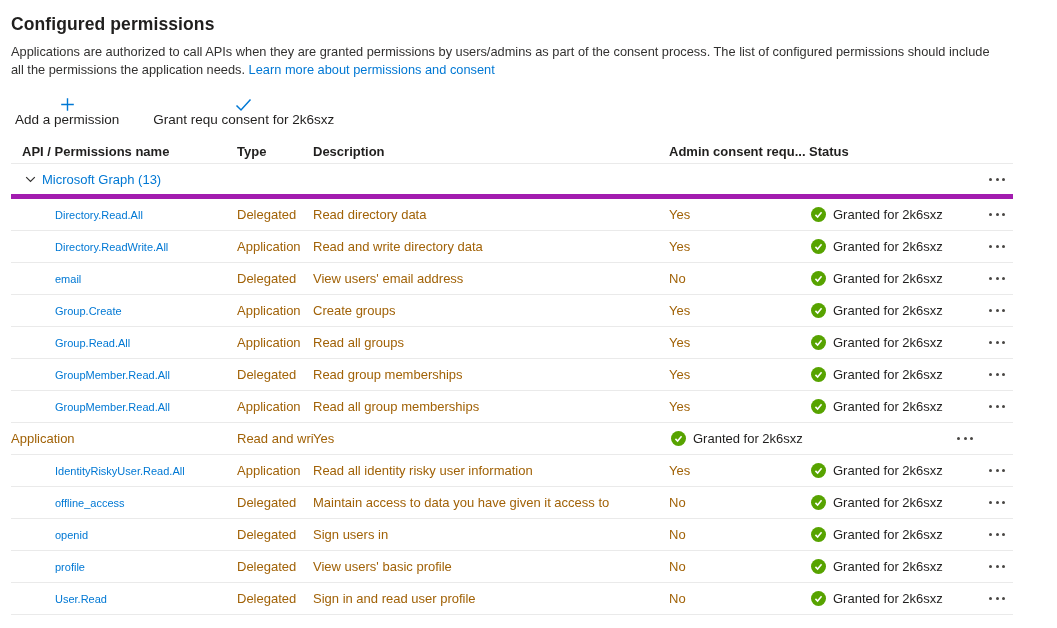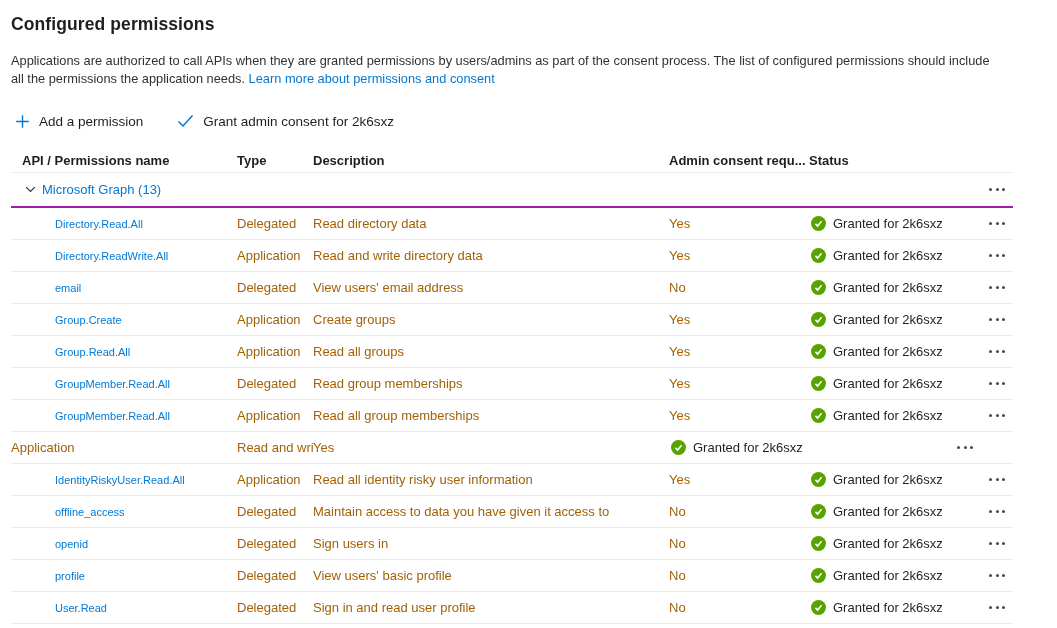--- a/index.html
+++ b/index.html
@@ -12,67 +12,67 @@
   .page { padding: 14px 58px 0 11px; }
 
   .page-title {
     font-size: 17.5px;
     font-weight: 600;
     color: #201f1e;
     letter-spacing: 0.1px;
   }
 
   .description {
-    margin-top: 17px;
+    margin-top: 8px;
     font-size: 12.8px;
     line-height: 18px;
     color: #323130;
     max-width: 1000px;
   }
   .link { color: #0078d4; text-decoration: none; cursor: pointer; }
 
   .toolbar {
     margin-top: 21px;
     display: flex;
     align-items: center;
     gap: 26px;
     height: 24px;
   }
   .cmd-button {
     display: flex;
     align-items: center;
-    gap: 9px;
     background: none;
     border: none;
     font-family: inherit;
     font-size: 13.5px;
     color: #201f1e;
     cursor: pointer;
     padding: 0 4px;
+    flex-direction: column;
   }
   .cmd-icon { display: inline-flex; align-items: center; }
 
   .perm-table { margin-top: 15px; width: 1002px; }
   .grid-row {
     display: grid;
     grid-template-columns: 226px 76px 356px 140px 172px 32px;
     align-items: center;
   }
   .table-header {
     height: 25px;
     border-bottom: 1px solid #eaeaea;
     font-size: 13px;
     font-weight: 700;
     color: #201f1e;
   }
   .table-header .hcell { white-space: nowrap; overflow: hidden; }
 
   .group-row {
     height: 35px;
-    border-bottom: 2px solid #a21caf;
+    border-bottom: 5px solid #a21caf;
   }
   .group-name-cell {
     grid-column: 1 / span 5;
     display: flex;
     align-items: center;
     padding-left: 11px;
     gap: 3px;
   }
   .group-link { font-size: 13px; color: #0078d4; cursor: pointer; }
 
@@ -127,21 +127,21 @@
           </svg>
       </span>
       <span>Add a permission</span>
     </button>
     <button class="cmd-button">
       <span class="cmd-icon">
         <svg width="17" height="14" viewBox="0 0 17 14">
             <path d="M1.5 7.5l4.5 4.5L15.5 1.5" stroke="#0078d4" stroke-width="1.5" fill="none"></path>
           </svg>
       </span>
-      <span>Grant admin consent for 2k6sxz</span>
+      <span>Grant requ consent for 2k6sxz</span>
     </button>
   </div>
 
   <div class="perm-table">
 
     <div class="grid-row table-header">
       <div class="hcell" style="padding-left:11px">API / Permissions name</div>
       <div class="hcell">Type</div>
       <div class="hcell">Description</div>
       <div class="hcell">Admin consent requ...</div>

